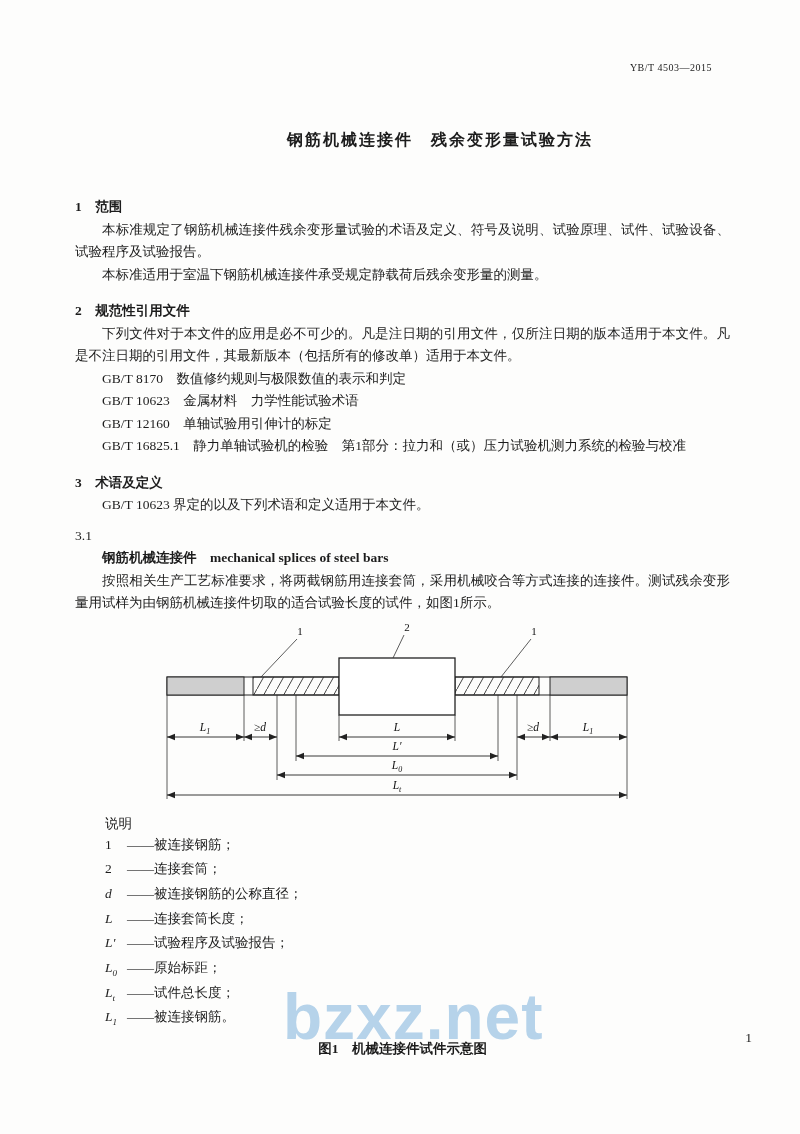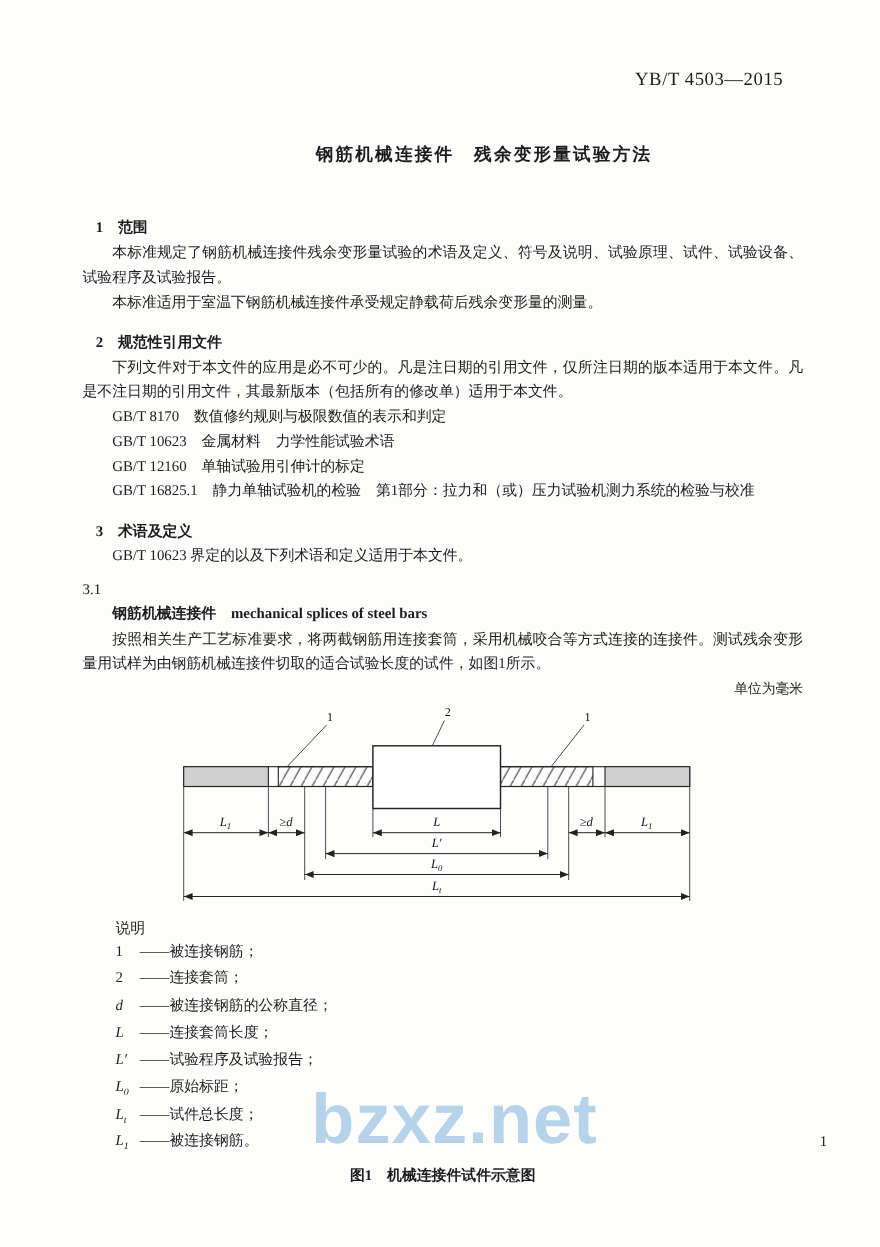--- a/index.html
+++ b/index.html
@@ -5,29 +5,29 @@
   * { margin:0; padding:0; box-sizing:border-box; }
   html,body { background:#e9e9e7; }
   body { font-family:"Liberation Serif","DejaVu Serif",serif; }
   .page { position:relative; width:800px; height:1134px; margin:0 auto; background:#fdfdfc; color:#1c1c1c; overflow:hidden; }
 
   .watermark { position:absolute; left:283px; top:980px; z-index:0;
     font-family:"Liberation Sans","DejaVu Sans",sans-serif; font-weight:bold;
     font-size:64px; letter-spacing:1px; color:#b6d3ea; }
 
   .doc-number { position:absolute; top:62px; right:88px; z-index:1;
-    font-size:17px; letter-spacing:.5px; }
+    font-size:10px; letter-spacing:.5px; }
 
   .title { position:absolute; top:130px; left:0; width:100%; z-index:1;
     text-align:center; font-size:16px; font-weight:bold; letter-spacing:2px;margin-left:40px; }
 
   .content { position:absolute; top:196px; left:75px; right:70px; z-index:1;
     font-size:13.5px; line-height:22.5px; text-align:justify; }
 
-  .sec-h { font-weight:bold; margin:0 0 0 12px; }
+  .sec-h { font-weight:bold; margin:0 0 0 0; }
   .sec-h.later { margin-top:14px; }
   .content p { text-indent:2em; }
   .ref-line { text-indent:2em; }
   .clause-num { margin-top:8px; }
   .term { font-weight:bold; text-indent:2em; margin-top:0; }
   .term-gap { display:inline-block; width:1em; }
   .unit-note { text-align:right; font-size:12.5px; margin-top:2px; line-height:18px; }
 
   .fig { position:relative; height:196px; margin-top:2px; }
   .fig svg { position:absolute; left:22px; top:0; }
@@ -71,21 +71,20 @@
     <div class="ref-line">GB/T 10623　金属材料　力学性能试验术语</div>
     <div class="ref-line">GB/T 12160　单轴试验用引伸计的标定</div>
     <div class="ref-line">GB/T 16825.1　静力单轴试验机的检验　第1部分：拉力和（或）压力试验机测力系统的检验与校准</div>
 
     <div class="sec-h later">3　术语及定义</div>
     <p>GB/T 10623 界定的以及下列术语和定义适用于本文件。</p>
     <div class="clause-num">3.1</div>
     <p class="term"><span>钢筋机械连接件</span><span class="term-gap"></span><span>mechanical splices of steel bars</span></p>
     <p>按照相关生产工艺标准要求，将两截钢筋用连接套筒，采用机械咬合等方式连接的连接件。测试残余变形量用试样为由钢筋机械连接件切取的适合试验长度的试件，如图1所示。</p>
 
-    <div class="unit-note">单位为毫米</div>
 
     <div class="fig">
       <svg width="640" height="196" viewBox="0 0 640 196">
         <defs>
           <marker id="ar" viewBox="0 0 10 10" refX="10" refY="5" markerWidth="9" markerHeight="9" orient="auto-start-reverse">
             <path d="M0,1 L10,5 L0,9 z" fill="#222"></path>
           </marker>
           <pattern id="hatch" patternUnits="userSpaceOnUse" width="10" height="18">
             <line x1="0" y1="18" x2="10" y2="0" stroke="#444" stroke-width="1"></line>
           </pattern>

